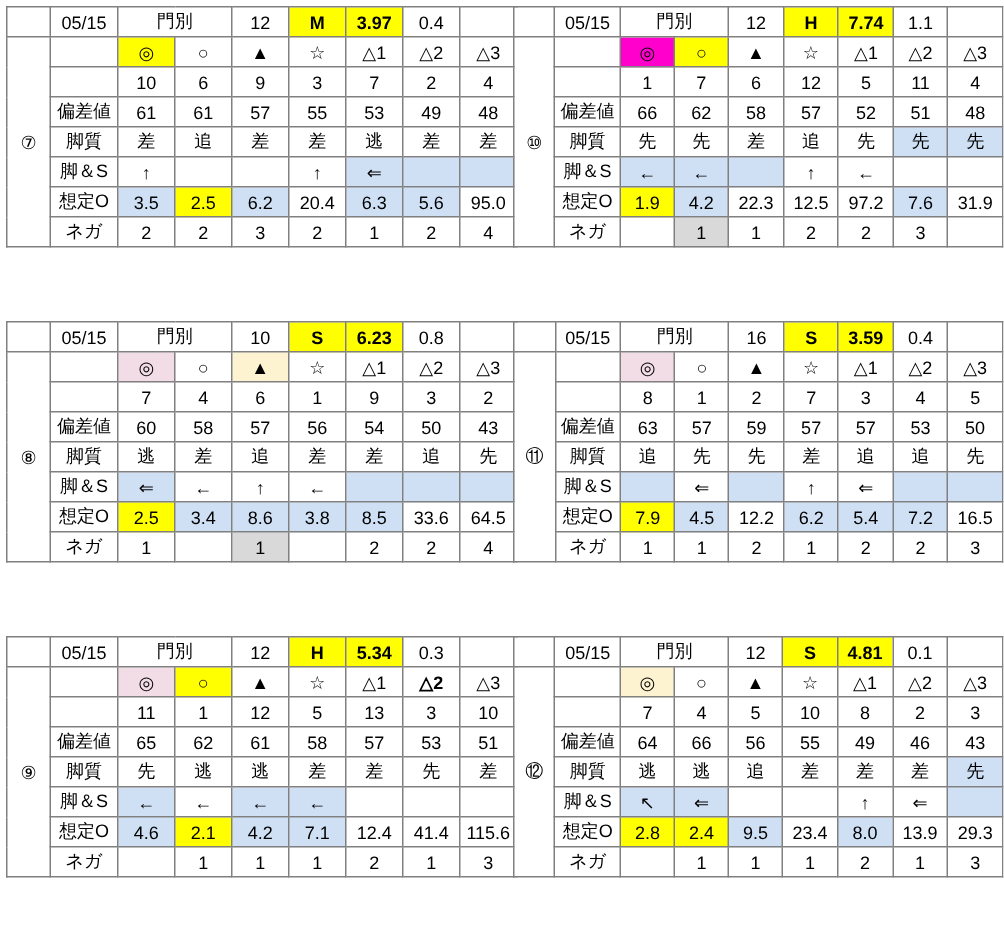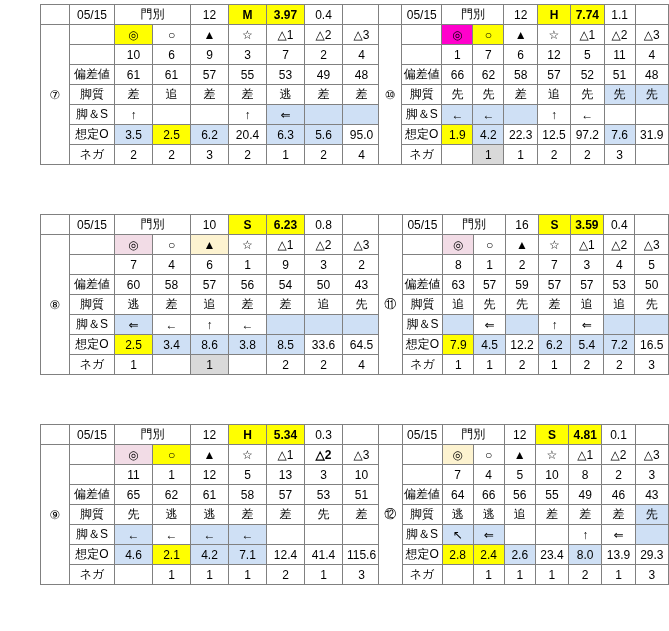--- a/index.html
+++ b/index.html
@@ -1,18 +1,18 @@
 <!DOCTYPE html>
 <html><head>
 <meta charset="utf-8">
 <style>
   html,body{margin:0;padding:0;background:#fff;}
   body{width:669px;height:631px;font-family:"Liberation Sans",sans-serif;font-size:12px;color:#000;}
   .sheet{position:relative;width:669px;height:631px;}
-  .block{position:absolute;margin-left:36px;}
+  .block{position:absolute;}
   table.tbl{border-collapse:collapse;table-layout:fixed;}
   table.tbl td{border:1px solid #808080;text-align:center;vertical-align:middle;height:19px;padding:0;font-size:12px;background:#fff;}
   td.rowlab{border:none;background:#fff;text-align:right;padding-right:2px;font-size:11px;width:44px;}
   td.corner{border:none;background:#fff;}
   td.idx{border:none;background:#fff;text-align:center;font-size:15px;width:28px;}
   .hdrrow td{border:none;background:#fff;font-size:12px;}
   .hdrrow td.box{border:1px solid #808080;}
   .yel{background:#ffff00 !important;}
   .blu{background:#cfe0f5 !important;}
   .gry{background:#d9d9d9 !important;}
@@ -590,21 +590,21 @@
             <td class=" arrow"></td>
             <td class=" arrow"></td>
             <td class=" arrow">↑</td>
             <td class=" arrow">⇐</td>
             <td class="blu arrow"></td>
           </tr>
           <tr>
             <td class="rowlab">想定O</td>
             <td class="yel mini">2.8</td>
             <td class="yel mini">2.4</td>
-            <td class="blu mini">2.6</td>
+            <td class="blu mini">9.5</td>
             <td class=" mini">23.4</td>
             <td class="blu mini">8.0</td>
             <td class=" mini">13.9</td>
             <td class=" mini">29.3</td>
           </tr>
           <tr>
             <td class="rowlab">ネガ</td>
             <td class=""></td>
             <td class="">1</td>
             <td class="">1</td>

